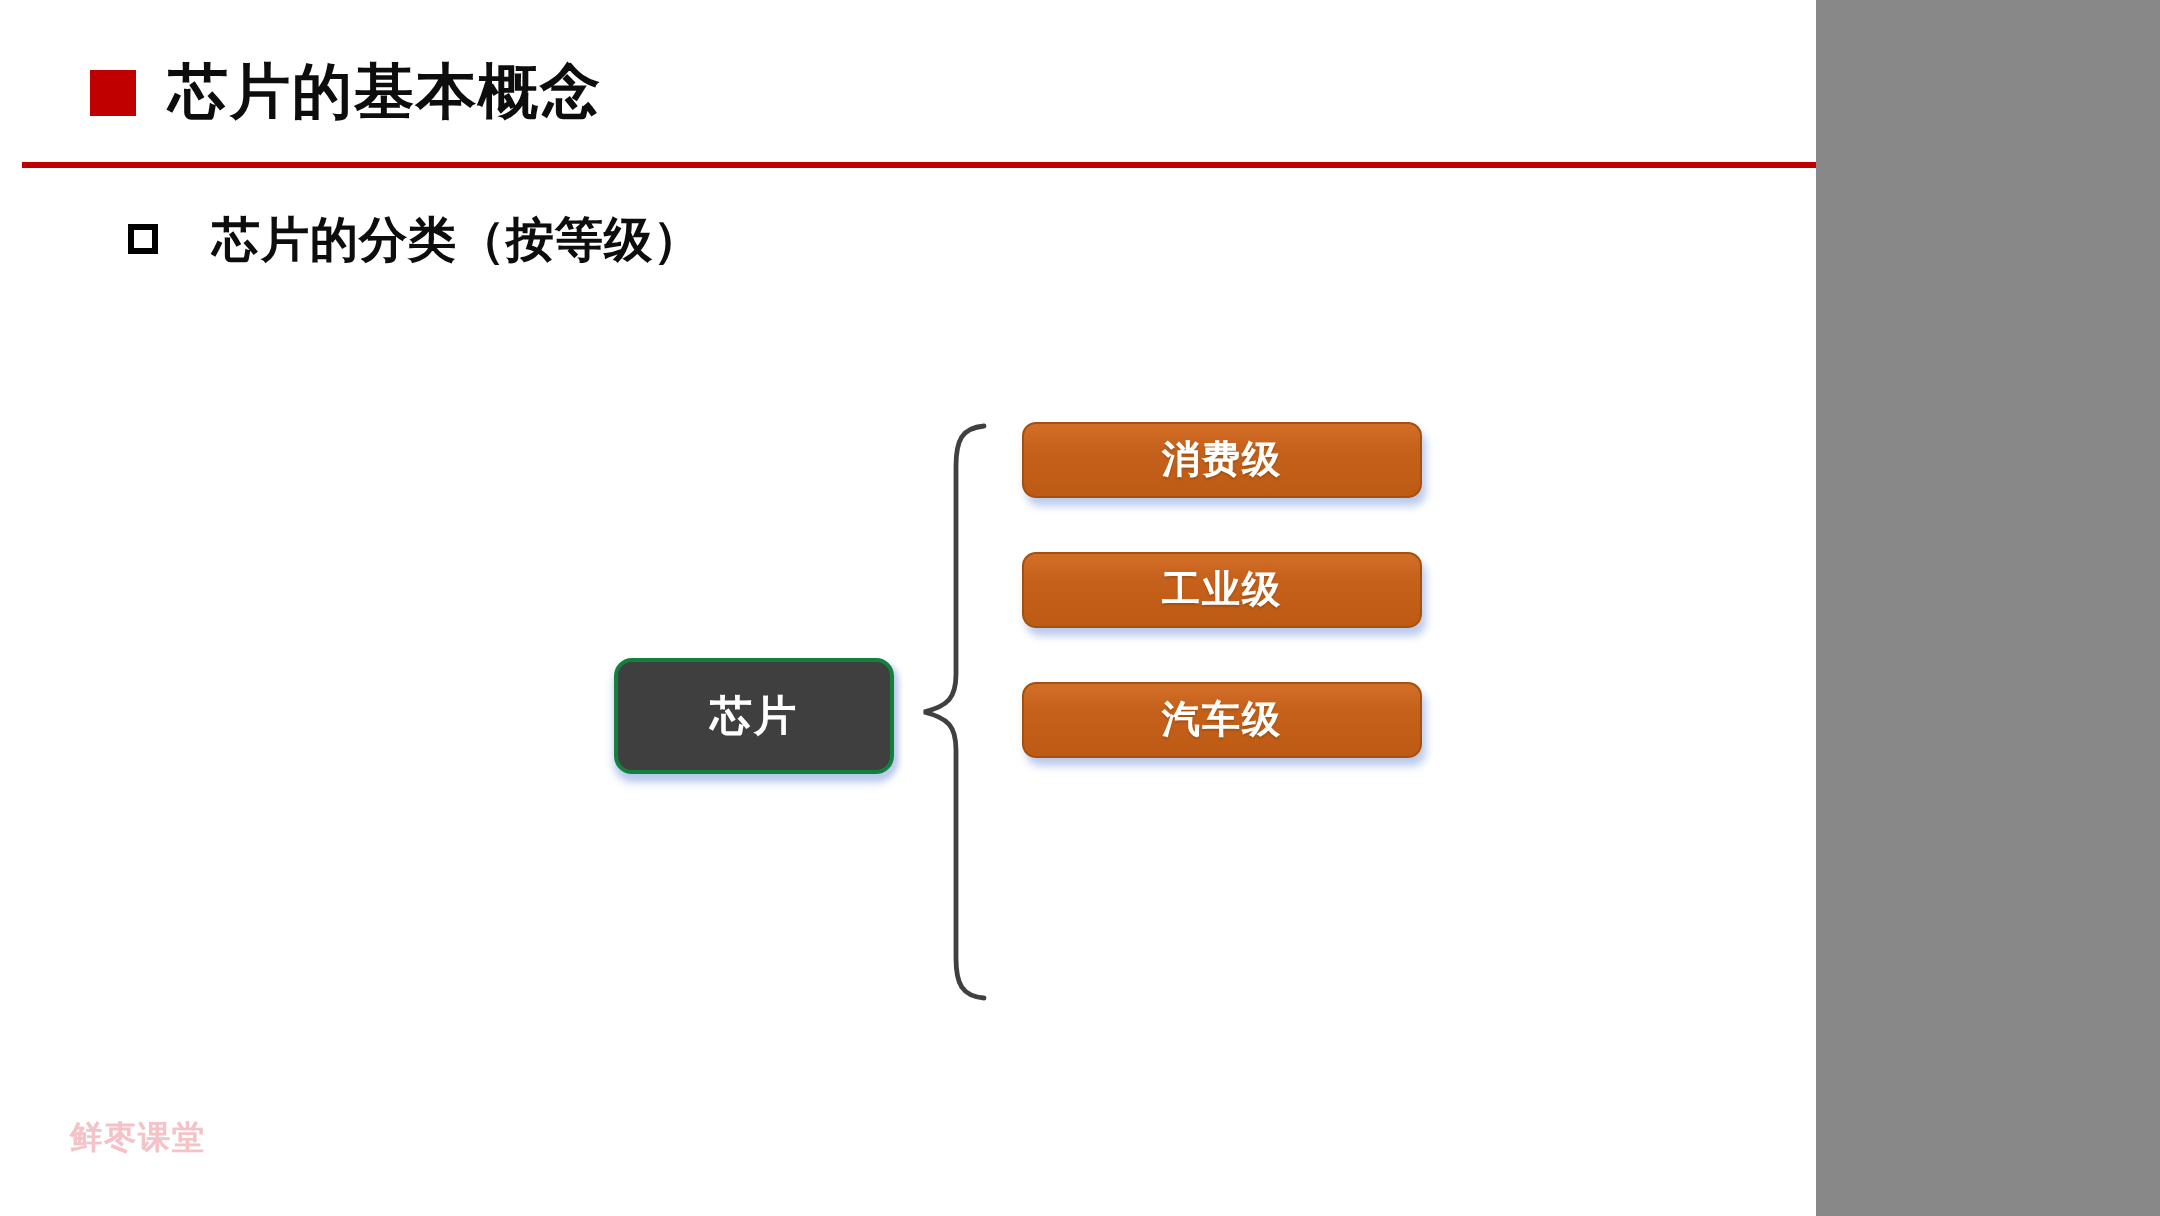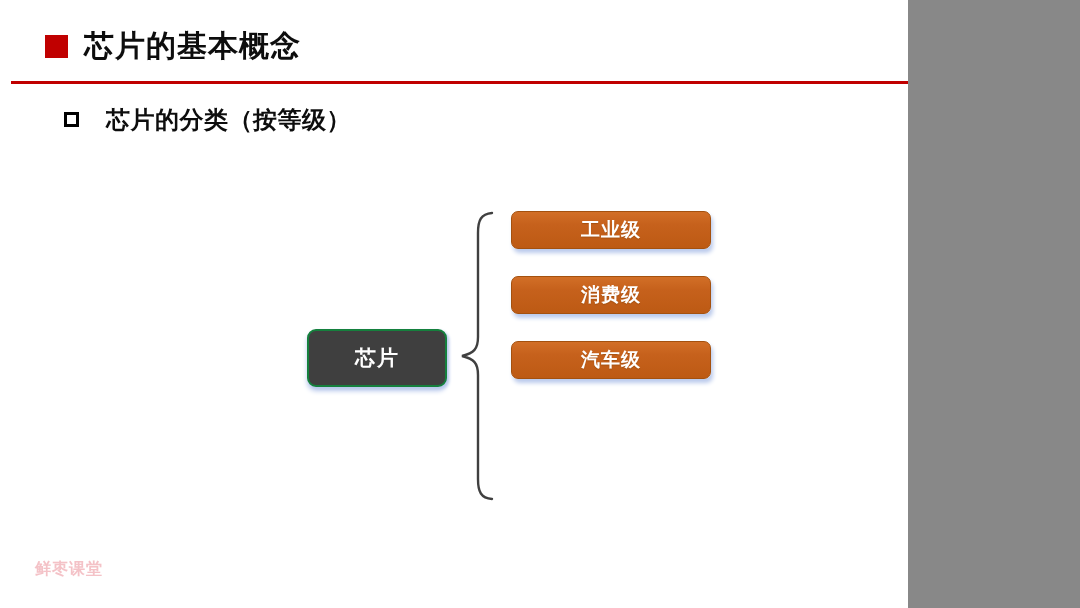--- a/index.html
+++ b/index.html
@@ -102,24 +102,24 @@
              C 27 3, 24 9, 24 22
              L 24 126
              C 24 138, 20 142, 8 145
              C 20 148, 24 152, 24 164
              L 24 268
              C 24 281, 27 287, 38 288" fill="none" stroke="#404040" stroke-width="2.4" stroke-linecap="round"></path>
   </svg>
 
   <div class="cat-col">
     <div class="cat-box">
-      <span class="label">工业级</span>
+      <span class="label">消费级</span>
     </div>
     <div class="cat-box">
-      <span class="label">消费级</span>
+      <span class="label">工业级</span>
     </div>
     <div class="cat-box">
       <span class="label">汽车级</span>
     </div>
   </div>
 
   <div class="watermark">鲜枣课堂</div>
 
 </div>
 

